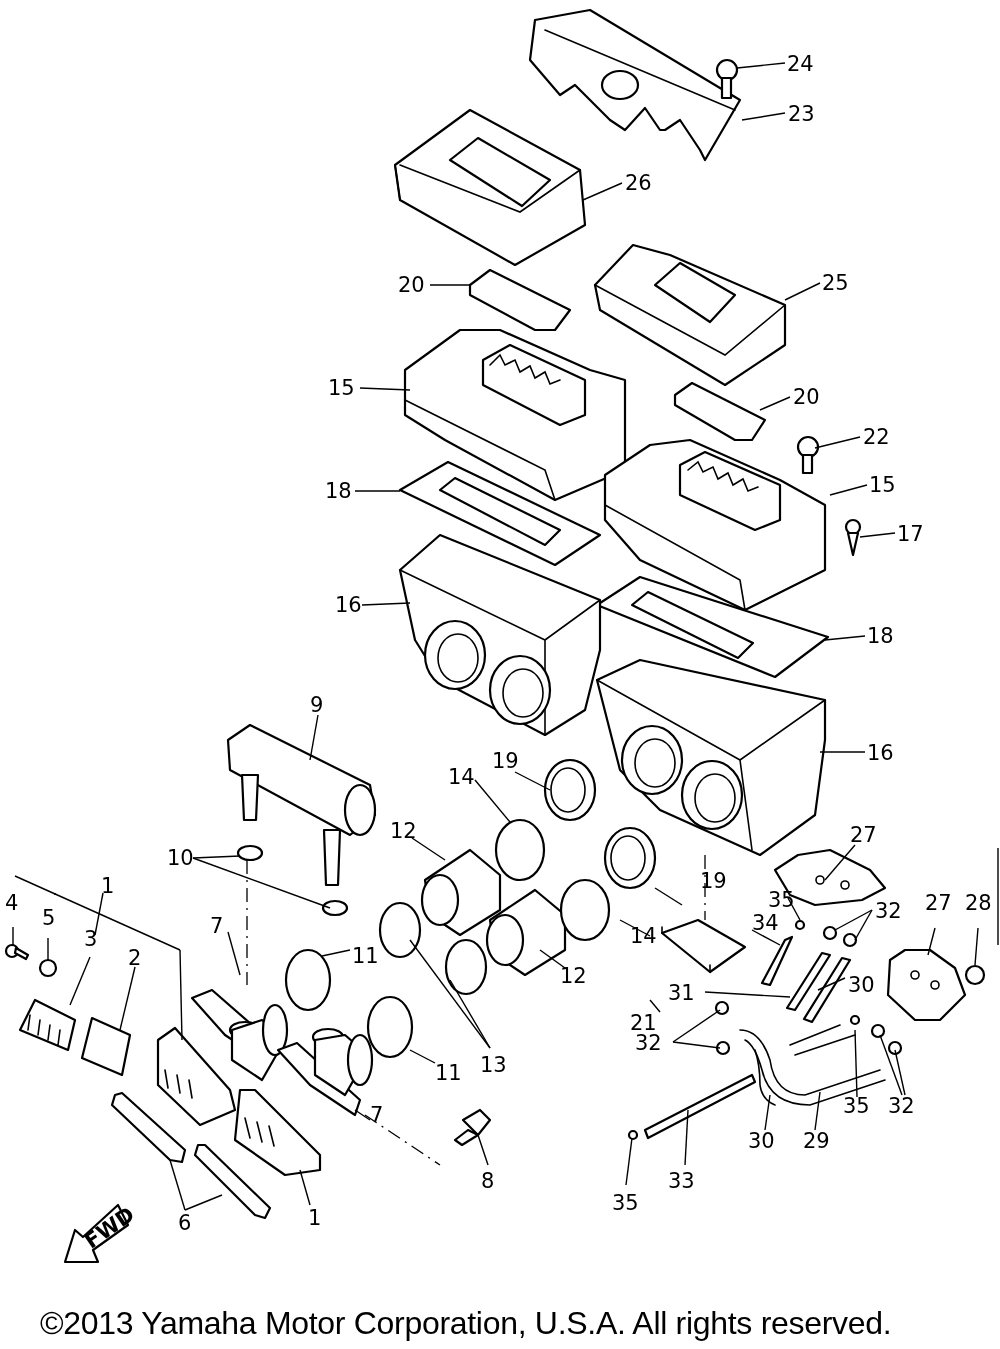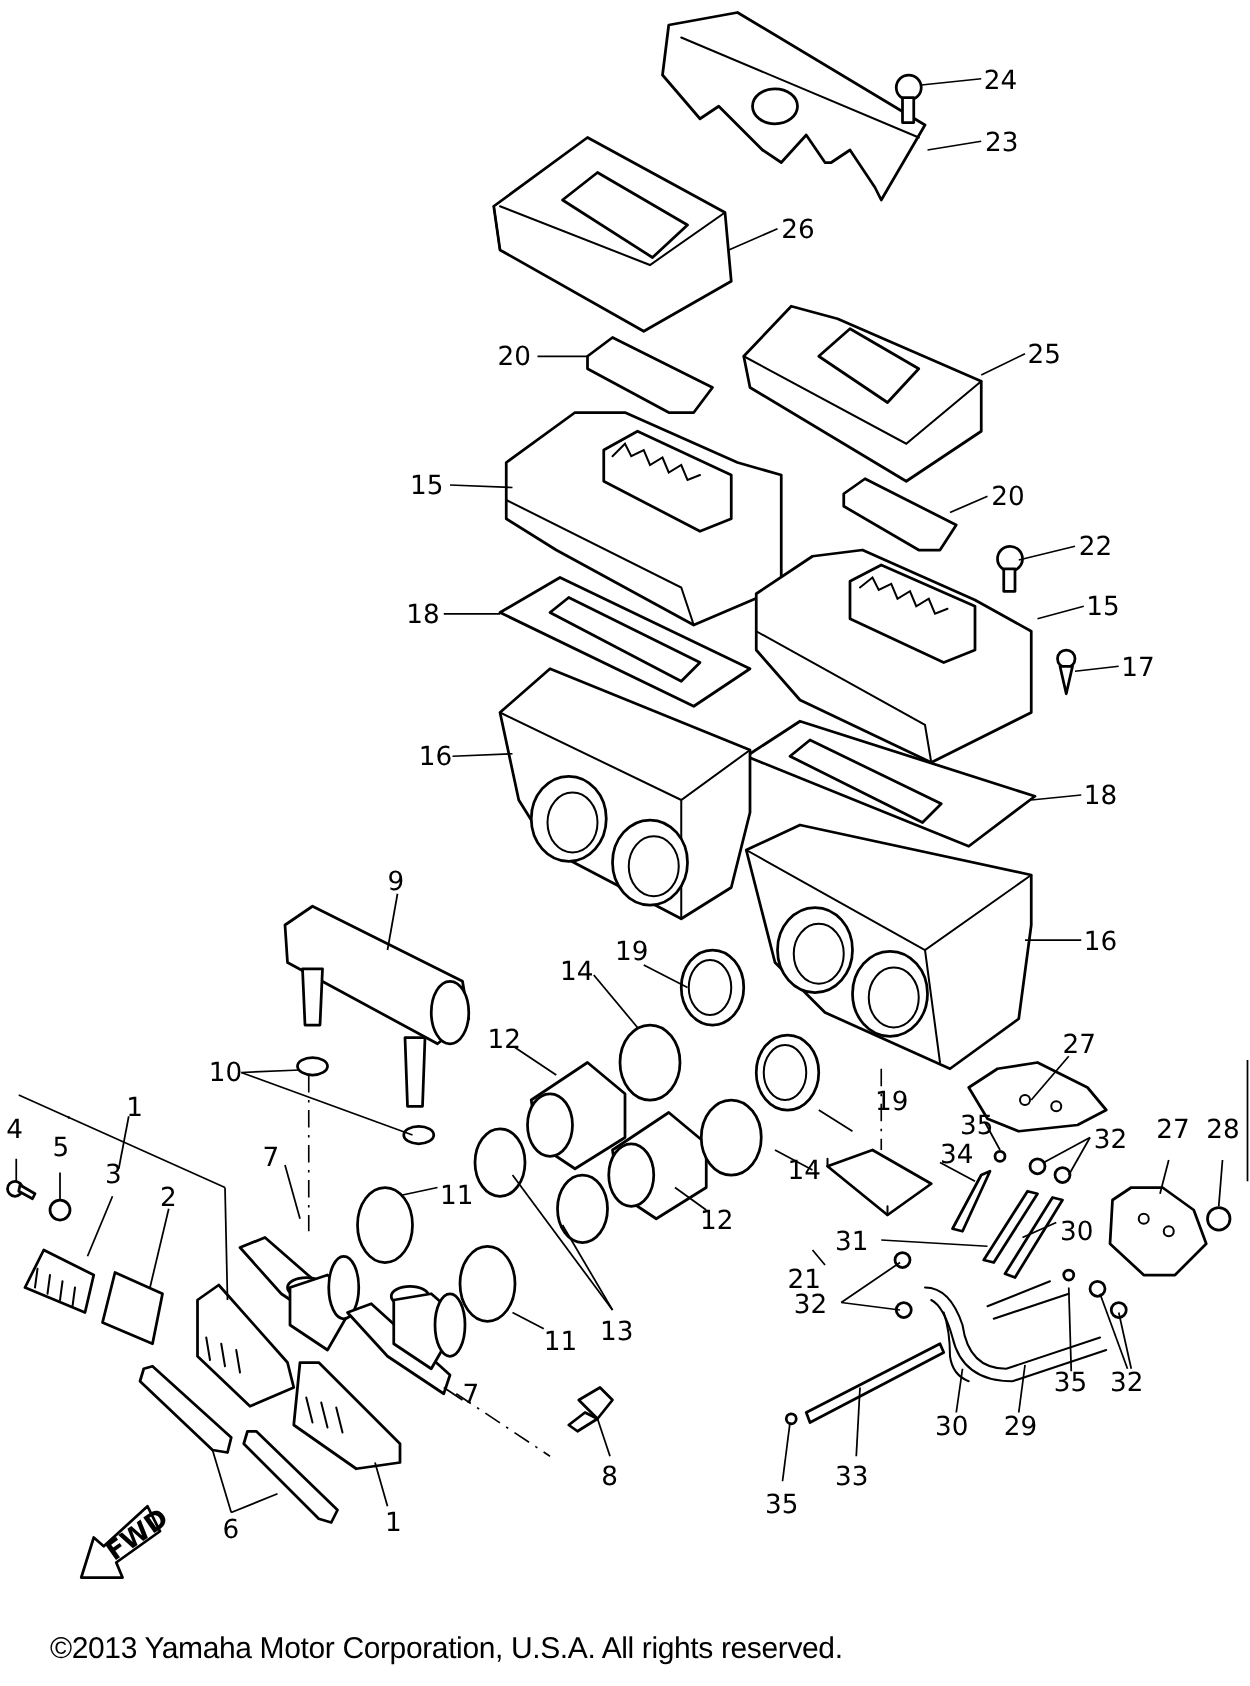--- a/index.html
+++ b/index.html
@@ -5,21 +5,21 @@
   html, body { margin: 0; padding: 0; background: #ffffff; }
   body { width: 1000px; height: 1349px; position: relative; overflow: hidden;
          font-family: "Liberation Sans", sans-serif; color: #000; }
   #diagram { position: absolute; left: 0; top: 0; width: 1000px; height: 1280px; }
   #diagram .part { fill: #fff; stroke: #000; stroke-width: 2.2; stroke-linejoin: round; stroke-linecap: round; }
   #diagram .thin { fill: none; stroke: #000; stroke-width: 1.6; stroke-linecap: round; }
   #diagram .leader { fill: none; stroke: #000; stroke-width: 1.4; }
   #diagram .dash { fill: none; stroke: #000; stroke-width: 1.3; stroke-dasharray: 14 6 2 6; }
   #diagram .callout { font-family: "DejaVu Sans", sans-serif; font-size: 21px; fill: #000; }
   .code { position: absolute; left: 43px; top: 1364px; font-size: 13px; }
-  .copyright { position: absolute; left: 40px; top: 1305px; font-size: 24px; letter-spacing: -0.3px; white-space: nowrap; }
+  .copyright { position: absolute; left: 40px; top: 1305px; font-size: 32px; letter-spacing: -0.3px; white-space: nowrap; }
 </style>
 </head>
 <body>
 
 <svg id="diagram" viewBox="0 0 1000 1280" xmlns="http://www.w3.org/2000/svg">
 
   <g>
     <path class="part" d="M535 20 L590 10 L740 100 L705 160 L700 150 L680 120 L665 130 L660 130 L645 108 L625 130 L610 120 L575 85 L560 95 L530 60 Z"></path>
     <line class="thin" x1="545" y1="30" x2="735" y2="110"></line>
     <ellipse class="part" cx="620" cy="85" rx="18" ry="14"></ellipse>

